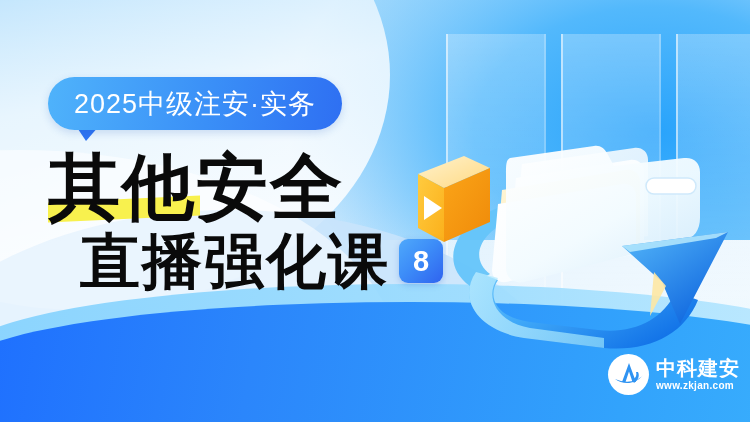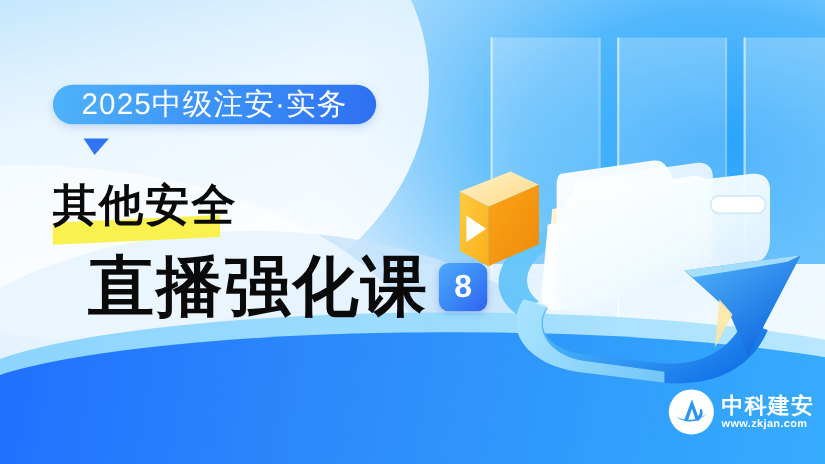--- a/index.html
+++ b/index.html
@@ -75,21 +75,21 @@
   
   .illustration{
     position:absolute; left:398px; top:86px;
     width:352px; height:268px;
   }
   .illustration svg{ display:block; width:100%; height:100%; }
 
   
   .badge-pill{
     position:absolute; left:48px; top:77px;
-    height:36px; padding:0 26px;
+    height:53px; padding:0 26px;
     display:flex; align-items:center;
     border-radius:27px;
     background:linear-gradient(100deg,#4fb3fb 0%,#3a8ff7 55%,#2e6ff2 100%);
     box-shadow:0 3px 8px rgba(30,90,190,.18);
   }
   .badge-pill .txt{
     color:#ffffff; font-size:27px; letter-spacing:1px;
     font-family:"Liberation Sans", sans-serif;
     white-space:nowrap;
   }
@@ -107,21 +107,21 @@
   .title-line .hl{
     position:absolute; left:0px; bottom:5px;
     width:152px; height:20px;
     background:#f8f14e;
     transform:skewY(-2.6deg);
     z-index:0;
   }
   .title-line .tx{
     position:relative; z-index:1;
     display:inline-block;
-    font-size:40px; font-weight:bold; color:#0a0a0a;
+    font-size:72px; font-weight:bold; color:#0a0a0a;
     line-height:74px; letter-spacing:2px;
     font-family:"DejaVu Sans", sans-serif;
     white-space:nowrap;
     text-align:center;
   }
 
   .title-line2{ position:relative; height:74px; display:flex; align-items:center; }
   .title-line2 .tx{
     font-size:60px; font-weight:bold; color:#0a0a0a;
     line-height:74px; letter-spacing:2px;

